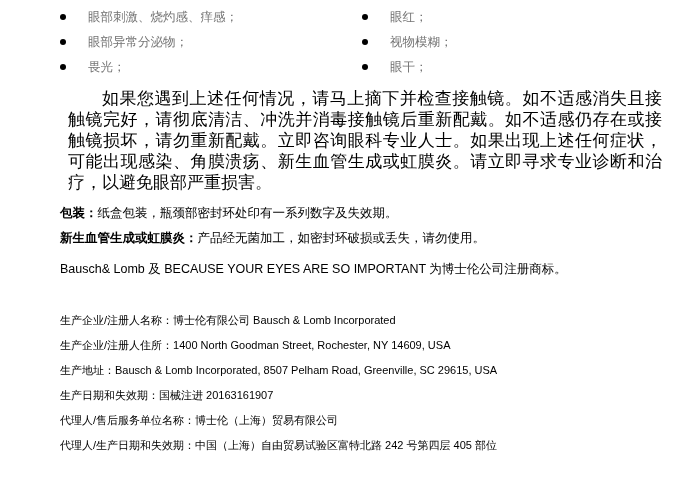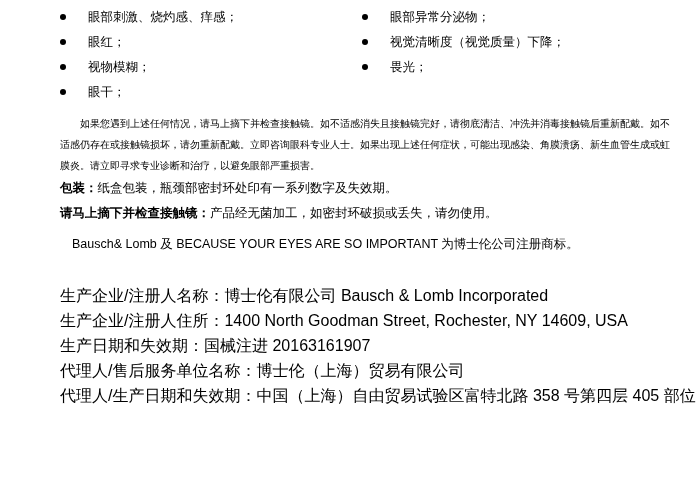--- a/index.html
+++ b/index.html
@@ -28,38 +28,38 @@
     row-gap: 0px;
     padding-top: 5px;
     padding-left: 60px;
     box-sizing: border-box;
   }
   .bullet-item {
     display: flex;
     align-items: flex-start;
     font-size: 12.5px;
     line-height: 25px;
-    color: #000000;
+    color: #737373;
   }
   .bullet-dot {
     flex: 0 0 auto;
     width: 6px;
     height: 6px;
     background: #000;
     border-radius: 50%;
     margin-top: 9px;
     margin-right: 22px;
   }
   .bullet-text {
     flex: 1 1 auto;
   }
   .para {
-    font-size: 10px;
+    font-size: 17px;
     line-height: 21px;
-    margin: 0;
+    margin: 8px;
     padding: 0 30px 0 60px;
     text-align: justify;
     text-justify: inter-ideograph;
   }
   .para.first {
     text-indent: 2em;
     margin-top: 8px;
   }
   .label-line {
     font-size: 12.5px;
@@ -67,58 +67,54 @@
     padding: 0 15px 0 60px;
     margin: 0;
   }
   .label-line .bold {
     font-weight: bold;
   }
   .trademark {
     font-size: 12.5px;
     line-height: 25px;
     padding: 0 30px 0 60px;
-    margin: 12px;
+    margin: 0;
     margin-top: 6px;
   }
   .info-block {
     margin-top: 26px;
     padding: 0 30px 0 60px;
   }
   .info-line {
-    font-size: 16px;
+    font-size: 11px;
     line-height: 25px;
     margin: 0;
     white-space: nowrap;
   }
 </style>
 </head>
 <body>
 
 <div class="page">
 
   <div class="bullet-grid">
     <div class="bullet-item">
       <span class="bullet-dot"></span>
       <span class="bullet-text">眼部刺激、烧灼感、痒感；</span>
     </div>
 
     <div class="bullet-item">
       <span class="bullet-dot"></span>
-      <span class="bullet-text">眼部异常分泌物；</span>
+      <span class="bullet-text">眼红；</span>
     </div>
     <div class="bullet-item">
       <span class="bullet-dot"></span>
-      <span class="bullet-text">眼红；</span>
+      <span class="bullet-text">眼部异常分泌物；</span>
     </div>
 
-    <div class="bullet-item">
-      <span class="bullet-dot"></span>
-      <span class="bullet-text">视觉清晰度（视觉质量）下降；</span>
-    </div>
     <div class="bullet-item">
       <span class="bullet-dot"></span>
       <span class="bullet-text">视物模糊；</span>
     </div>
 
     <div class="bullet-item">
       <span class="bullet-dot"></span>
       <span class="bullet-text">畏光；</span>
     </div>
     <div class="bullet-item">
@@ -127,38 +123,41 @@
     </div>
   </div>
 
   <p class="para first">如果您遇到上述任何情况，请马上摘下并检查接触镜。如不适感消失且接触镜完好，请彻底清洁、冲洗并消毒接触镜后重新配戴。如不适感仍存在或接触镜损坏，请勿重新配戴。立即咨询眼科专业人士。如果出现上述任何症状，可能出现感染、角膜溃疡、新生血管生成或虹膜炎。请立即寻求专业诊断和治疗，以避免眼部严重损害。</p>
 
   <p class="label-line">
     <span class="bold">包装：</span><span>纸盒包装，瓶颈部密封环处印有一系列数字及失效期。</span>
   </p>
 
   <p class="label-line">
-    <span class="bold">请马上摘下并检查接触镜：</span><span>产品经无菌加工，如密封环破损或丢失，请勿使用。</span>
+    <span class="bold">新生血管生成或虹膜炎：</span><span>产品经无菌加工，如密封环破损或丢失，请勿使用。</span>
   </p>
 
 
   <p class="trademark">Bausch&amp; Lomb 及 BECAUSE YOUR EYES ARE SO IMPORTANT 为博士伦公司注册商标。</p>
 
   <div class="info-block">
     <p class="info-line">
       <span>生产企业/注册人名称：</span><span>博士伦有限公司 Bausch &amp; Lomb Incorporated</span>
     </p>
     <p class="info-line">
       <span>生产企业/注册人住所：</span><span>1400 North Goodman Street, Rochester, NY 14609, USA</span>
     </p>
     <p class="info-line">
+      <span>生产地址：</span><span>Bausch &amp; Lomb Incorporated, 8507 Pelham Road, Greenville, SC 29615, USA</span>
+    </p>
+    <p class="info-line">
       <span>生产日期和失效期：</span><span>国械注进 20163161907</span>
     </p>
     <p class="info-line">
       <span>代理人/售后服务单位名称：</span><span>博士伦（上海）贸易有限公司</span>
     </p>
     <p class="info-line">
-      <span>代理人/生产日期和失效期：</span><span>中国（上海）自由贸易试验区富特北路 358 号第四层 405 部位</span>
+      <span>代理人/生产日期和失效期：</span><span>中国（上海）自由贸易试验区富特北路 242 号第四层 405 部位</span>
     </p>
 
   </div>
 
 </div>
 
 </body></html>

